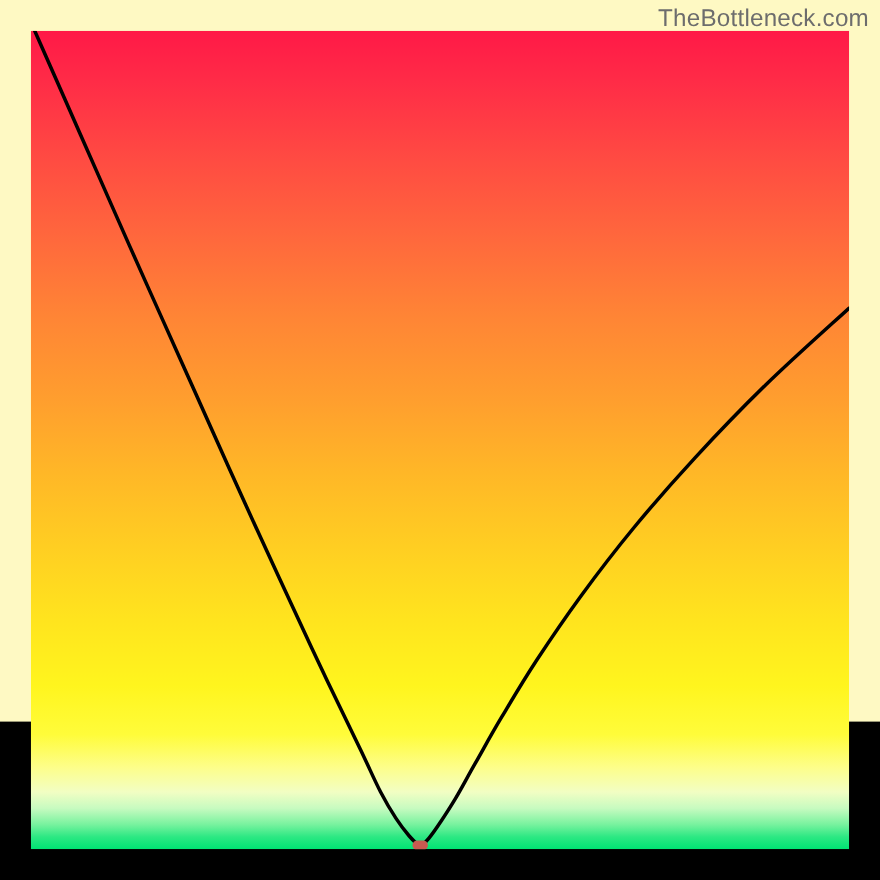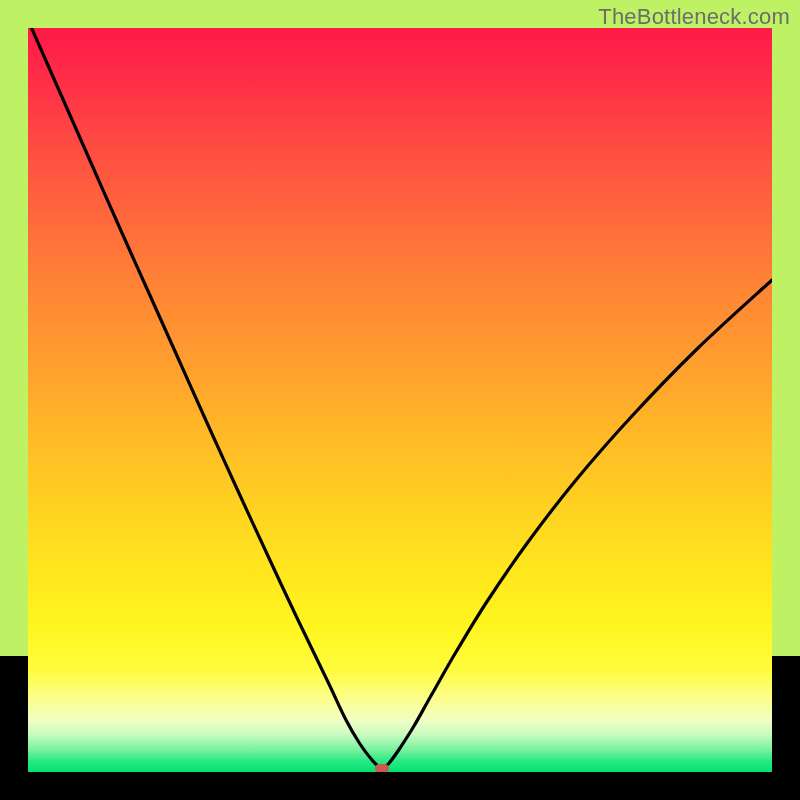--- a/index.html
+++ b/index.html
@@ -10,21 +10,21 @@
     background: #000;
     overflow: hidden;
     font-family: Arial, Helvetica, sans-serif;
   }
   .frame {
     position: absolute;
     left: 0;
     top: 0;
     width: 800px;
     height: 656px;
-    background: #bef264;
+    background: #fef9c3;
     text-align: right;
   }
   .plot {
     position: absolute;
     left: 28px;
     top: 28px;
     width: 744px;
     height: 744px;
     overflow: hidden;
   }

